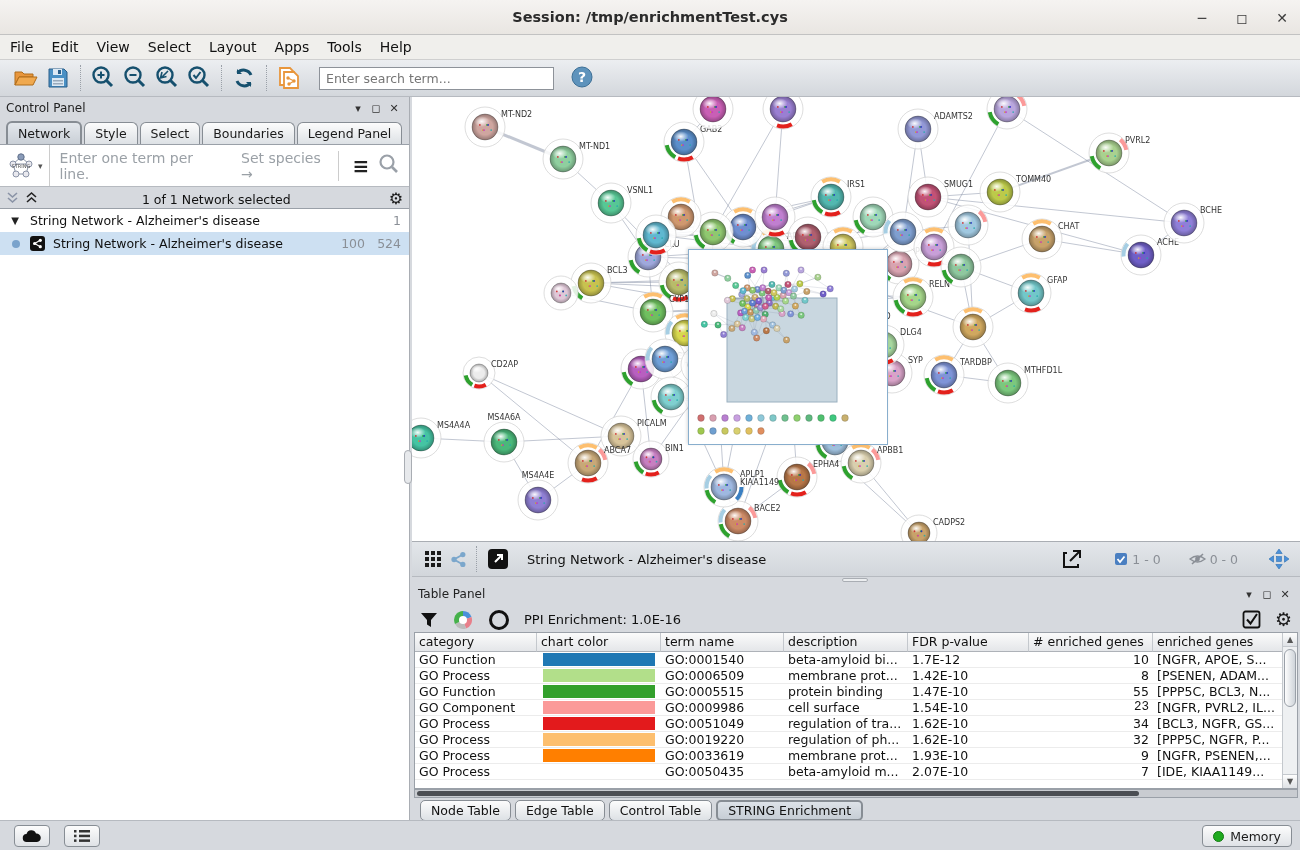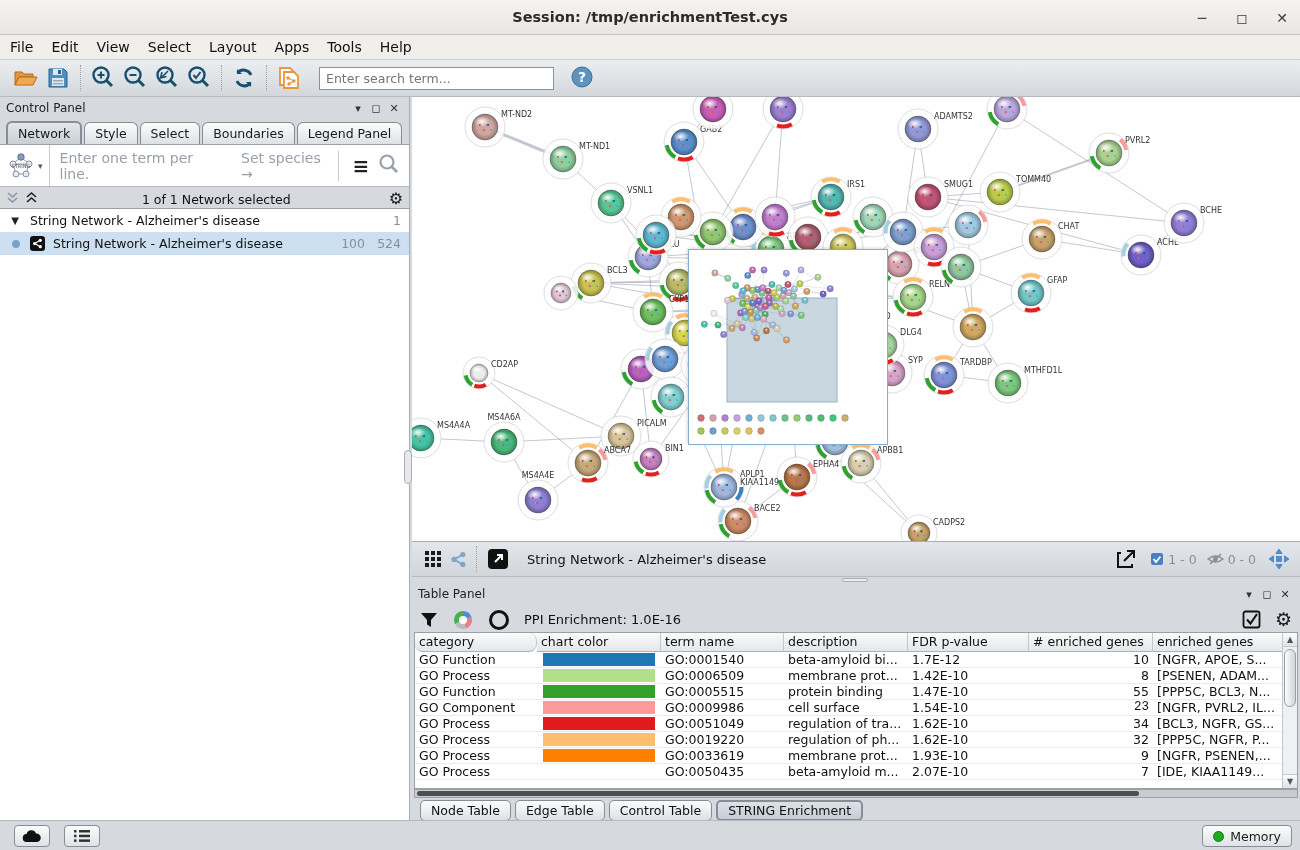--- a/index.html
+++ b/index.html
@@ -63,21 +63,21 @@
   
   .network-panel { position:absolute; left:412px; top:97px; width:888px; height:444px; background:#fff; overflow:hidden; }
   .net-splitter { position:absolute; left:404px; top:450px; width:8px; height:34px; background:#e7e9ec;
     border:1px solid #a9adb3; border-radius:4px; }
   .birdseye { position:absolute; left:688px; top:249px; width:200px; height:196px; background:#fff;
     border:1px solid #88aecd; box-shadow:-1px -1px 3px rgba(0,0,0,.15); }
   .net-toolbar { position:absolute; left:412px; top:541px; width:888px; height:36px;
     background:linear-gradient(#e3e6ea,#d2d6db); border-top:1px solid #a9adb3; border-bottom:1px solid #b6bac0;
     display:flex; align-items:center; padding:0 8px; }
   .nt-title { font-size:13px; color:#111; margin-left:14px; flex:1; }
-  .nt-right { display:flex; align-items:center; gap:10px; }
+  .nt-right { display:flex; align-items:center; gap:28px; }
   .badge { color:#8a8f96; font-size:12.5px; display:flex; align-items:center; gap:4px; }
   .hdivider { position:absolute; left:412px; top:577px; width:888px; height:6px; background:#d6d9de; }
   .hdivider .grip { position:absolute; left:430px; top:1px; width:26px; height:4px; background:#eceef0; border:1px solid #a9adb3; border-radius:2px; }
 
   
   .table-panel { position:absolute; left:412px; top:583px; width:888px; height:237px; background:#d6d9de; }
   .tp-toolbar { height:29px; display:flex; align-items:center; padding:0 8px; gap:14px; }
   .ppi { font-size:13px; color:#111; }
   .tp-right { margin-left:auto; display:flex; align-items:center; gap:14px; }
   .grid-wrap { position:absolute; left:2px; top:49px; width:884px; height:157px; background:#fff; border:1px solid #9aa0a8; overflow:hidden; }
@@ -2047,21 +2047,21 @@
       <div class="tp-right">
         <svg width="19" height="19" viewBox="0 0 19 19">
           <rect x="1.5" y="1.5" width="16" height="16" rx="2" fill="none" stroke="#111" stroke-width="1.8"></rect>
           <path d="M5 9.5 l3.5 4 L15 4" stroke="#111" stroke-width="2" fill="none"></path>
         </svg>
         <span class="gear" style="font-size:19px">⚙</span>
       </div>
     </div>
     <div class="grid-wrap">
       <div class="thead" id="thead">
-          <div class="th" style="width: 122px; border-radius: 8px;">category</div>
+          <div class="th" style="width: 122px;">category</div>
           <div class="th" style="width: 124px;">chart color</div>
           <div class="th" style="width: 123px;">term name</div>
           <div class="th" style="width: 124px;">description</div>
           <div class="th" style="width: 121px;">FDR p-value</div>
           <div class="th" style="width: 124px;"># enriched genes</div>
           <div class="th" style="width: 131px;">enriched genes</div>
         </div>
       <div id="tbody">
           <div class="trow">
             <div class="td" style="width: 122px;">GO Function</div>

